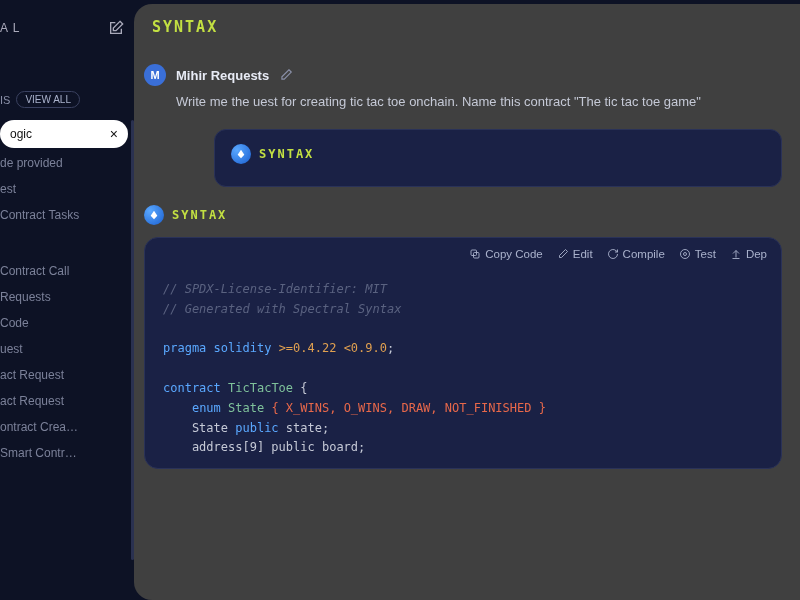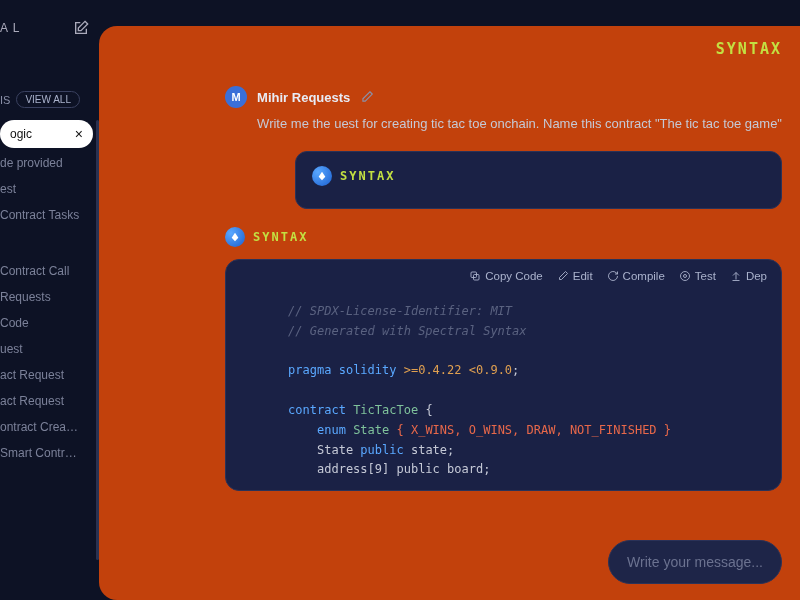--- a/index.html
+++ b/index.html
@@ -5,21 +5,21 @@
 * { margin: 0; padding: 0; box-sizing: border-box; }
 body {
   width: 800px; height: 600px;
   background: #0d1225;
   font-family: -apple-system, BlinkMacSystemFont, 'Segoe UI', sans-serif;
   color: #c5c9d6;
   overflow: hidden;
   display: flex;
 }
 .sidebar {
-  width: 99px;
+  width: 134px;
   background: #0d1225;
   display: flex;
   flex-direction: column;
   padding-top: 20px;
   font-size: 13px;
   position: relative;
 }
 .sidebar-top {
   display: flex;
   align-items: center;
@@ -53,27 +53,26 @@
 .close-x { font-size: 14px; cursor: pointer; }
 .side-list { display: flex; flex-direction: column; gap: 12px; padding-right: 4px; }
 .side-item { font-size: 12px; color: #7b8199; white-space: nowrap; overflow: hidden; text-overflow: ellipsis; cursor: pointer; }
 .side-gap { height: 18px; }
 .side-scrollbar {
   position: absolute; right: 0; top: 120px; bottom: 40px;
   width: 3px; background: #2a3150; border-radius: 2px;
 }
 .main {
   flex: 1;
-  background: #c2410c;
+  background: #404040;
   border-radius: 18px 0 0 18px;
-  margin-top: 26px;
+  margin-top: 4px;
   display: flex;
   flex-direction: column;
   overflow: hidden;
-  align-items: flex-end;
 }
 .topbar {
   display: flex; align-items: center; justify-content: space-between;
   padding: 14px 18px;
 }
 .app-title {
   font-family: monospace;
   font-weight: bold;
   letter-spacing: 2px;
   color: #c3e042;
@@ -142,21 +141,20 @@
   color: #c3e042; letter-spacing: 2px; font-size: 12px;
 }
 .ai-msg { font-size: 12px; color: #aab2cc; }
 .ai-block2 { margin-left: -70px; }
 .ai-block2 .ai-header { margin-bottom: 12px; }
 .code-card {
   background: #1a2145;
   border: 1px solid #2a3258;
   border-radius: 14px;
   overflow: hidden;
-  padding-left: 44px;
 }
 .code-toolbar {
   display: flex; justify-content: flex-end; gap: 14px;
   padding: 10px 14px;
   font-size: 11.5px;
   color: #aab2cc;
 }
 .tool-btn { display: flex; align-items: center; gap: 4px; cursor: pointer; }
 .tool-icon { width: 12px; height: 12px; stroke: #aab2cc; fill: none; stroke-width: 1.8; }
 .code-body {
@@ -293,16 +291,13 @@
 <span class="c-keyword">pragma</span> <span class="c-keyword">solidity</span> <span class="c-version">&gt;=0.4.22 &lt;0.9.0</span><span>;</span>
 
 <span class="c-keyword">contract</span> <span class="c-type">TicTacToe</span><span> {</span>
     <span class="c-keyword">enum</span> <span class="c-type">State</span><span class="c-enum"> { X_WINS, O_WINS, DRAW, NOT_FINISHED }</span>
 <span>    State </span><span class="c-keyword">public</span><span> state;</span>
 <span>    address[9] public board;</span></div>
       </div>
     </div>
   </div>
 
-  <div class="input-bar">
-    <span class="input-placeholder">Write your message...</span>
-  </div>
 </div>
 
 </body></html>

